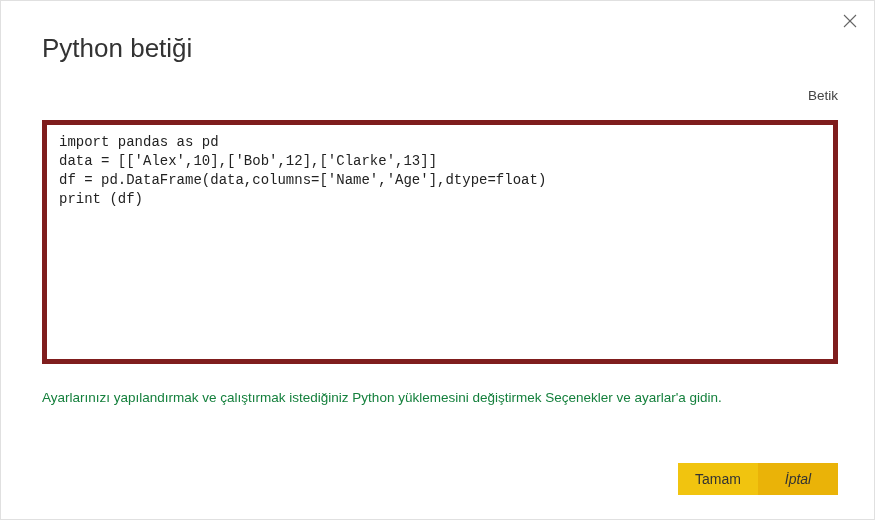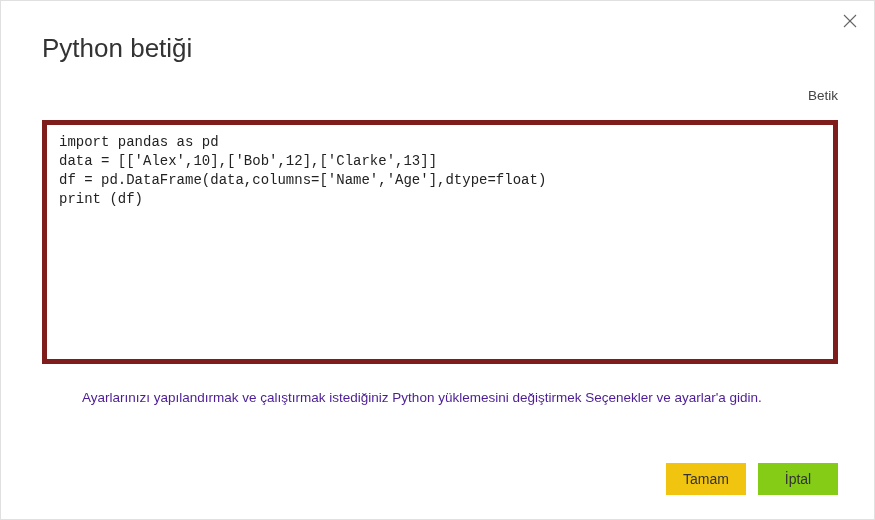--- a/index.html
+++ b/index.html
@@ -67,47 +67,46 @@
       resize: none;
       background: #fff;
     }
     .info-text {
       font-size: 13.5px;
       color: #444;
       margin-top: 7px;
     }
     .settings-text {
       font-size: 13.5px;
-      color: #4c1d95;
+      color: #15803d;
       margin-top: 26px;
-      margin-left: 40px;
     }
     .footer {
       margin-top: auto;
       display: flex;
       justify-content: flex-end;
-      gap: 12px;
       padding-top: 24px;
     }
     .btn {
       min-width: 80px;
       height: 32px;
       border: none;
       font-size: 14px;
       font-family: inherit;
       cursor: pointer;
       padding: 0 16px;
     }
     .btn-primary {
       background: #F1C40F;
       color: #333;
     }
     .btn-secondary {
-      background: #84cc16;
+      background: #eab308;
       color: #333;
+      font-style: italic;
     }
   </style>
 </head>
 <body>
 
 <div class="dialog">
   <div class="close-btn">
     <span>
       <svg viewBox="0 0 14 14" fill="none">
         <line x1="1" y1="1" x2="13" y2="13" stroke-width="1.1"></line>

